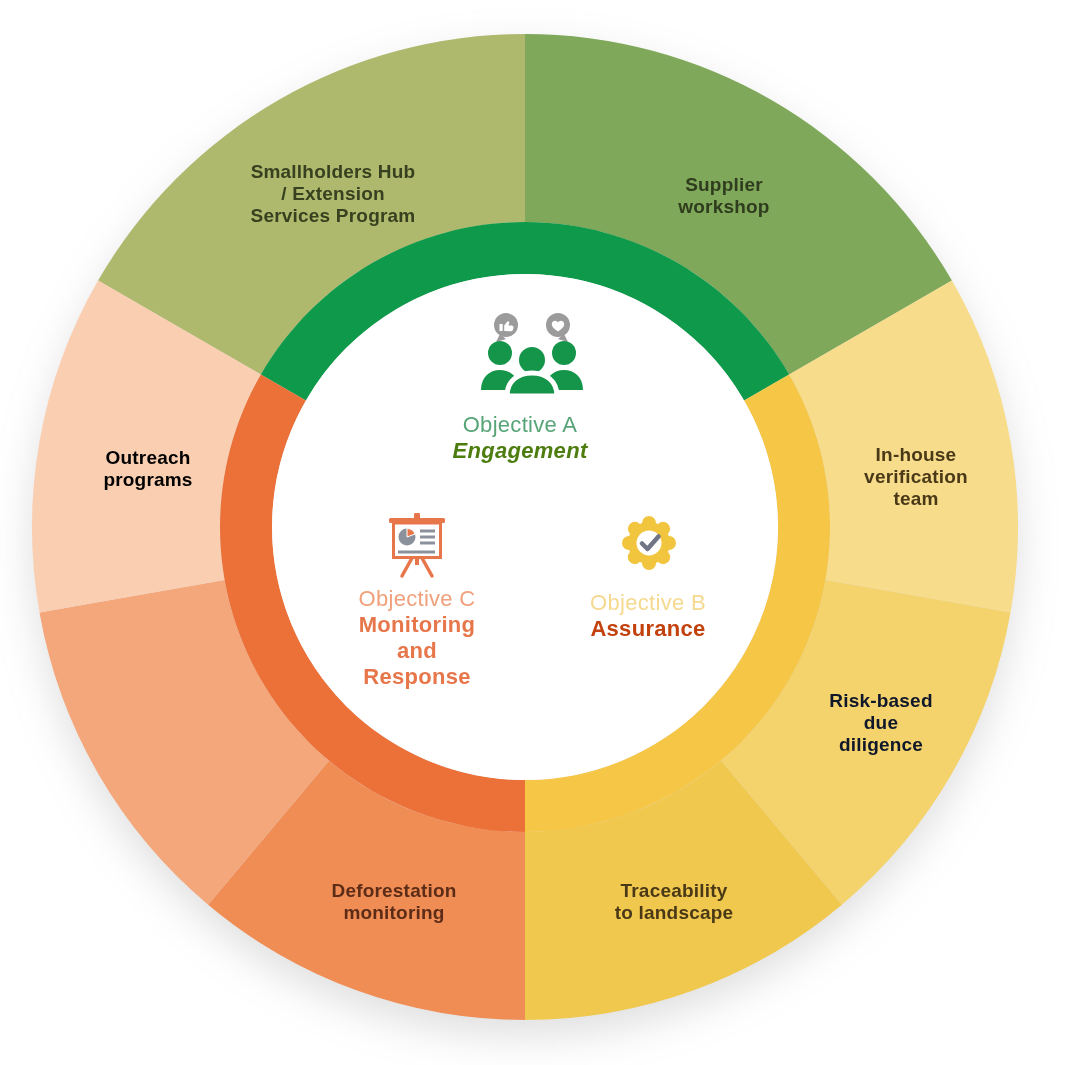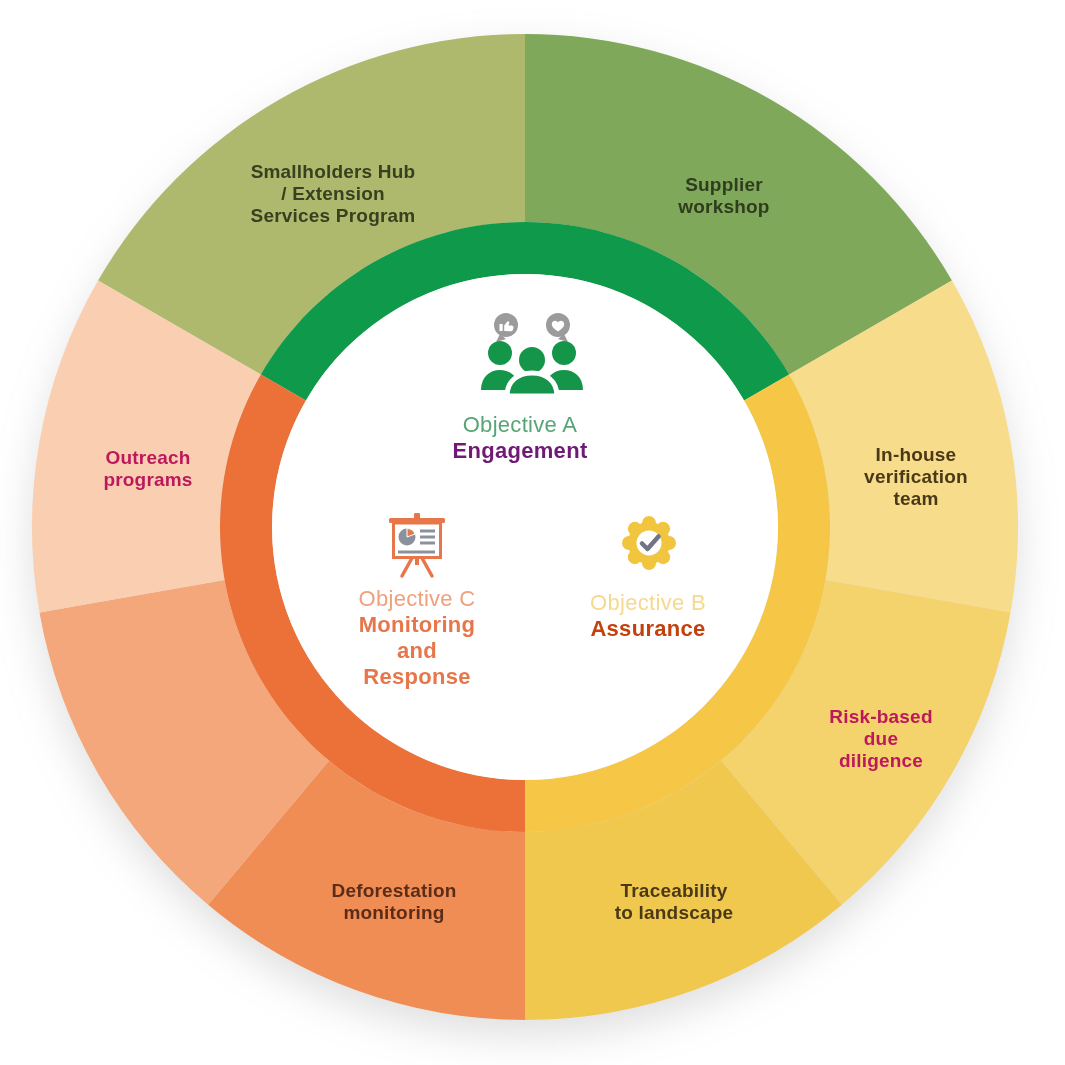--- a/index.html
+++ b/index.html
@@ -72,28 +72,28 @@
   </svg>
 
   <div class="seg-label" style="left: 333px; top: 194px; color: rgb(55, 64, 31);">Smallholders Hub
 / Extension
 Services Program</div>
   <div class="seg-label" style="left: 724px; top: 196px; color: rgb(47, 61, 30);">Supplier
 workshop</div>
   <div class="seg-label" style="left: 916px; top: 477px; color: rgb(74, 57, 23);">In-house
 verification
 team</div>
-  <div class="seg-label" style="left: 881px; top: 723px; color: #be185d; margin-top: 16px;">Risk-based
+  <div class="seg-label" style="left: 881px; top: 723px; color: #0f172a;">Risk-based
 due
 diligence</div>
   <div class="seg-label" style="left: 674px; top: 902px; color: rgb(74, 57, 23);">Traceability
 to landscape</div>
   <div class="seg-label" style="left: 394px; top: 902px; color: rgb(92, 44, 23);">Deforestation
 monitoring</div>
-  <div class="seg-label" style="left: 148px; top: 469px; color: #be185d;">Outreach
+  <div class="seg-label" style="left: 148px; top: 469px; color: #000000;">Outreach
 programs</div>
 
   <svg class="icon" style="left:470px; top:311px" width="124" height="92" viewBox="0 0 124 92">
     <g>
       <circle cx="36" cy="14" r="12" fill="#9b9b9b"></circle>
       <path d="M30 23 l-4 8 l10 -3 z" fill="#9b9b9b"></path>
       <rect x="29.5" y="13" width="3.2" height="7" rx="0.6" fill="#ffffff"></rect>
       <path d="M34.2 20 v-5.6 l2.7 -3.4 c1.3 -1.7 3 0.1 2.3 1.6 l-0.9 1.8 h3.3 c1.3 0 2.2 1.2 1.9 2.4 l-0.6 1.9 c-0.3 1 -1.2 1.6 -2.2 1.6 z" fill="#ffffff"></path>
       <circle cx="88" cy="14" r="12" fill="#9b9b9b"></circle>
       <path d="M94 23 l4 8 l-10 -3 z" fill="#9b9b9b"></path>
@@ -133,21 +133,21 @@
         <circle cx="13" cy="31.000000000000004" r="7"></circle>
         <circle cx="18.857864376269045" cy="16.857864376269053" r="7"></circle>
       </g>
     <circle cx="33" cy="31" r="21" fill="#f2c53e"></circle>
     <circle cx="33" cy="31" r="12.5" fill="#ffffff"></circle>
     <path d="M26 31.5 l5.5 5.5 l11 -12.5" fill="none" stroke="#6f7584" stroke-width="4.5" stroke-linecap="round" stroke-linejoin="round"></path>
   </svg>
 
   <div class="center-block" style="left:520px; top:438px">
     <span class="obj-title" style="color: rgb(87, 164, 119);">Objective A</span>
-    <span class="obj-name" style="color: #701a75;">Engagement</span>
+    <span class="obj-name" style="color: #4d7c0f; font-style: italic;">Engagement</span>
   </div>
 
   <div class="center-block" style="left:648px; top:616px">
     <span class="obj-title" style="color: rgb(245, 217, 142);">Objective B</span>
     <span class="obj-name" style="color: #c2410c;">Assurance</span>
   </div>
 
   <div class="center-block" style="left:417px; top:638px">
     <span class="obj-title" style="color: rgb(240, 160, 123);">Objective C</span>
     <span class="obj-name" style="color: rgb(231, 118, 74);">Monitoring

